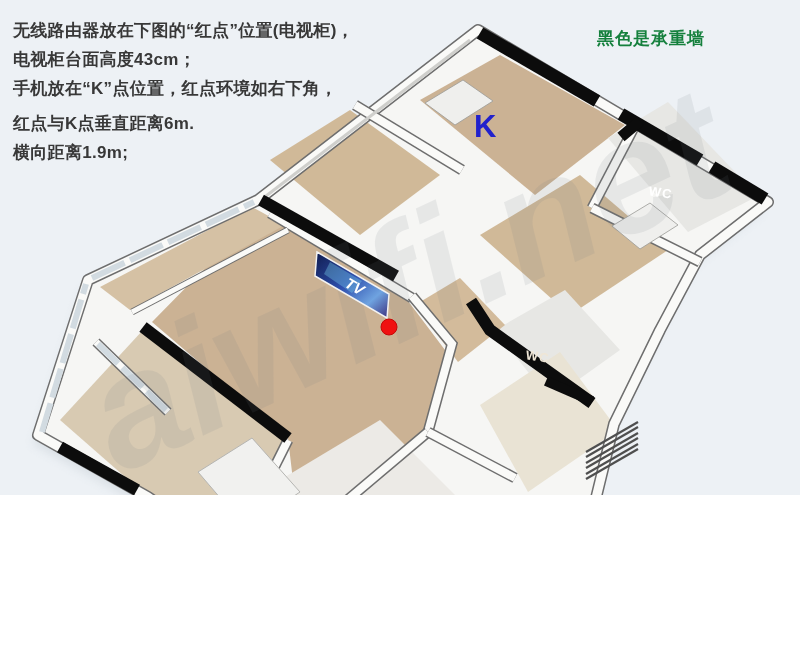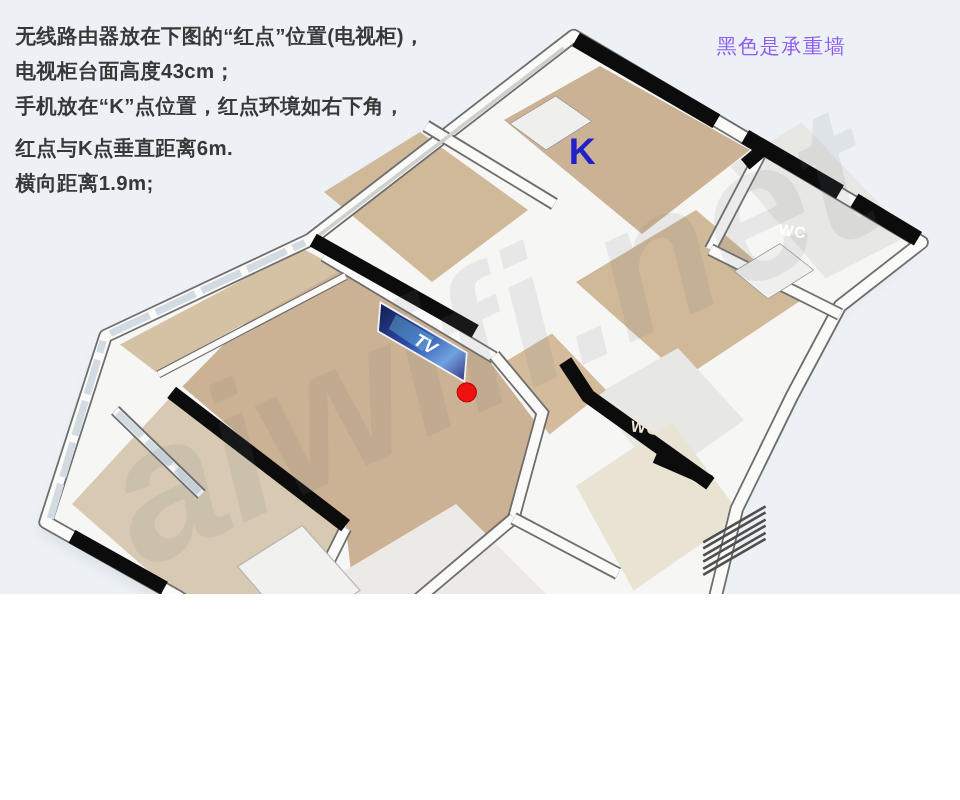--- a/index.html
+++ b/index.html
@@ -10,21 +10,21 @@
   }
   .page svg{position:absolute;left:0;top:0;}
   .notes{
     position:absolute;left:13px;top:16px;width:460px;
     font-size:17px;font-weight:700;color:#383838;line-height:29px;
     letter-spacing:.3px;z-index:5;
   }
   .notes .p2{margin-top:6px;}
   .legend{
     position:absolute;left:597px;top:27px;
-    font-size:17px;font-weight:400;color:#8b5cf6;z-index:5;letter-spacing:1px;
+    font-size:17px;font-weight:700;color:#15803d;z-index:5;letter-spacing:1px;
   }
   .note-line{white-space:nowrap;}
 </style>
 </head>
 <body>
 
 <div class="page">
 
   <div class="notes">
     <div>

